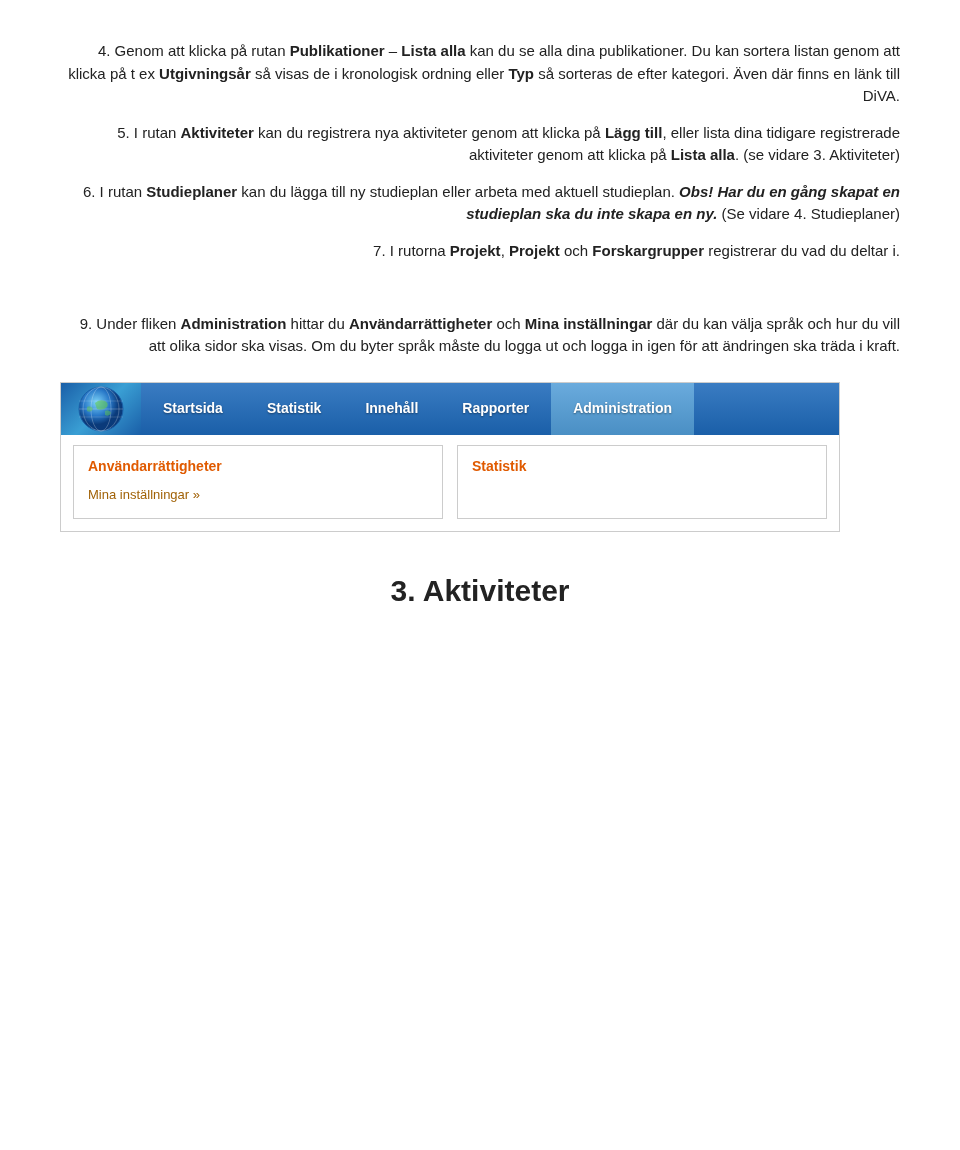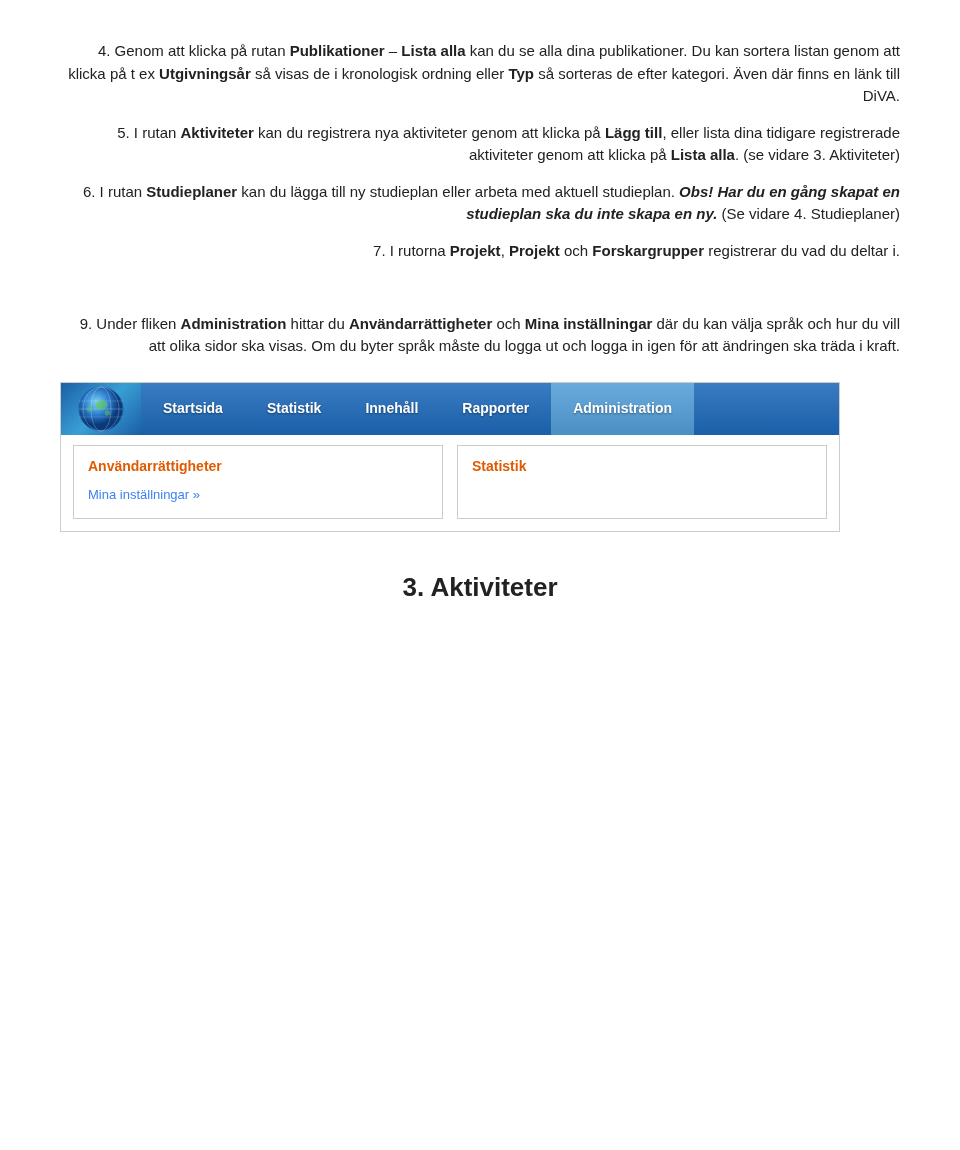--- a/index.html
+++ b/index.html
@@ -80,30 +80,30 @@
       min-width: 200px;
       flex: 1;
     }
     .submenu-panel-title {
       color: #e05a00;
       font-size: 14px;
       font-weight: bold;
       margin-bottom: 8px;
     }
     .submenu-panel-link {
-      color: #3b82f6;
+      color: #a16207;
       font-size: 13px;
       display: flex;
       align-items: center;
       gap: 2px;
     }
 
     
     .section-heading {
-      font-size: 26px;
+      font-size: 30px;
       font-weight: bold;
       text-align: center;
       margin: 36px 0 14px 0;
     }
   </style>
 </head>
 <body>
 
 <div class="content-block">
 

